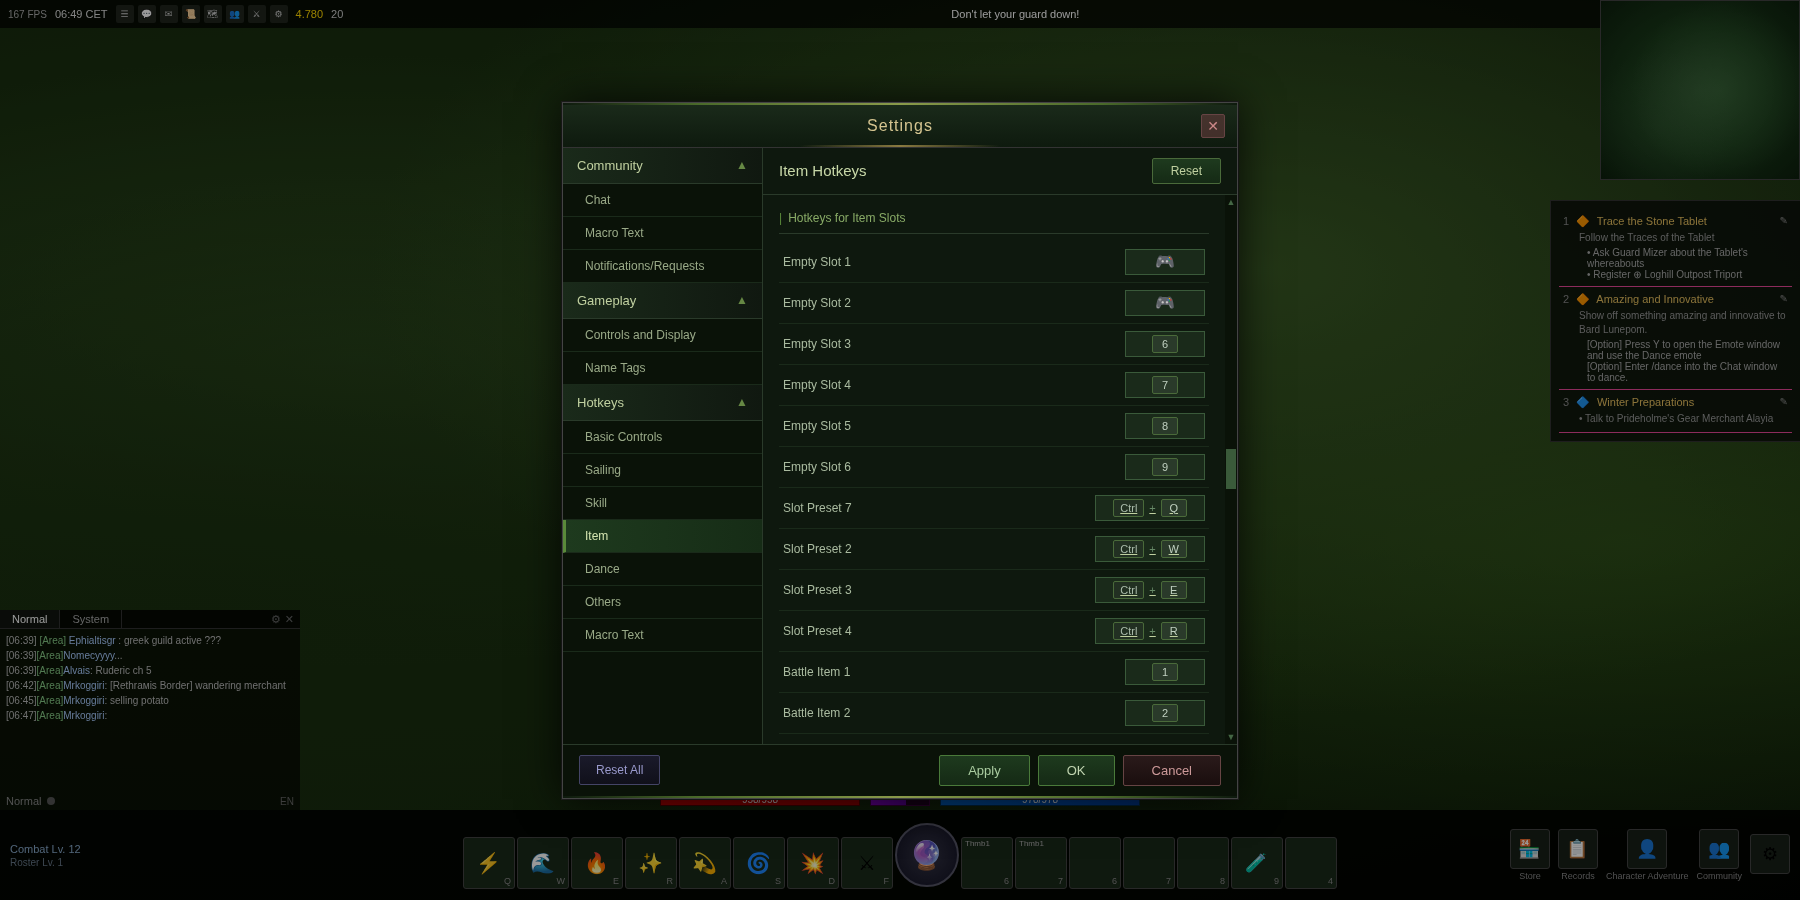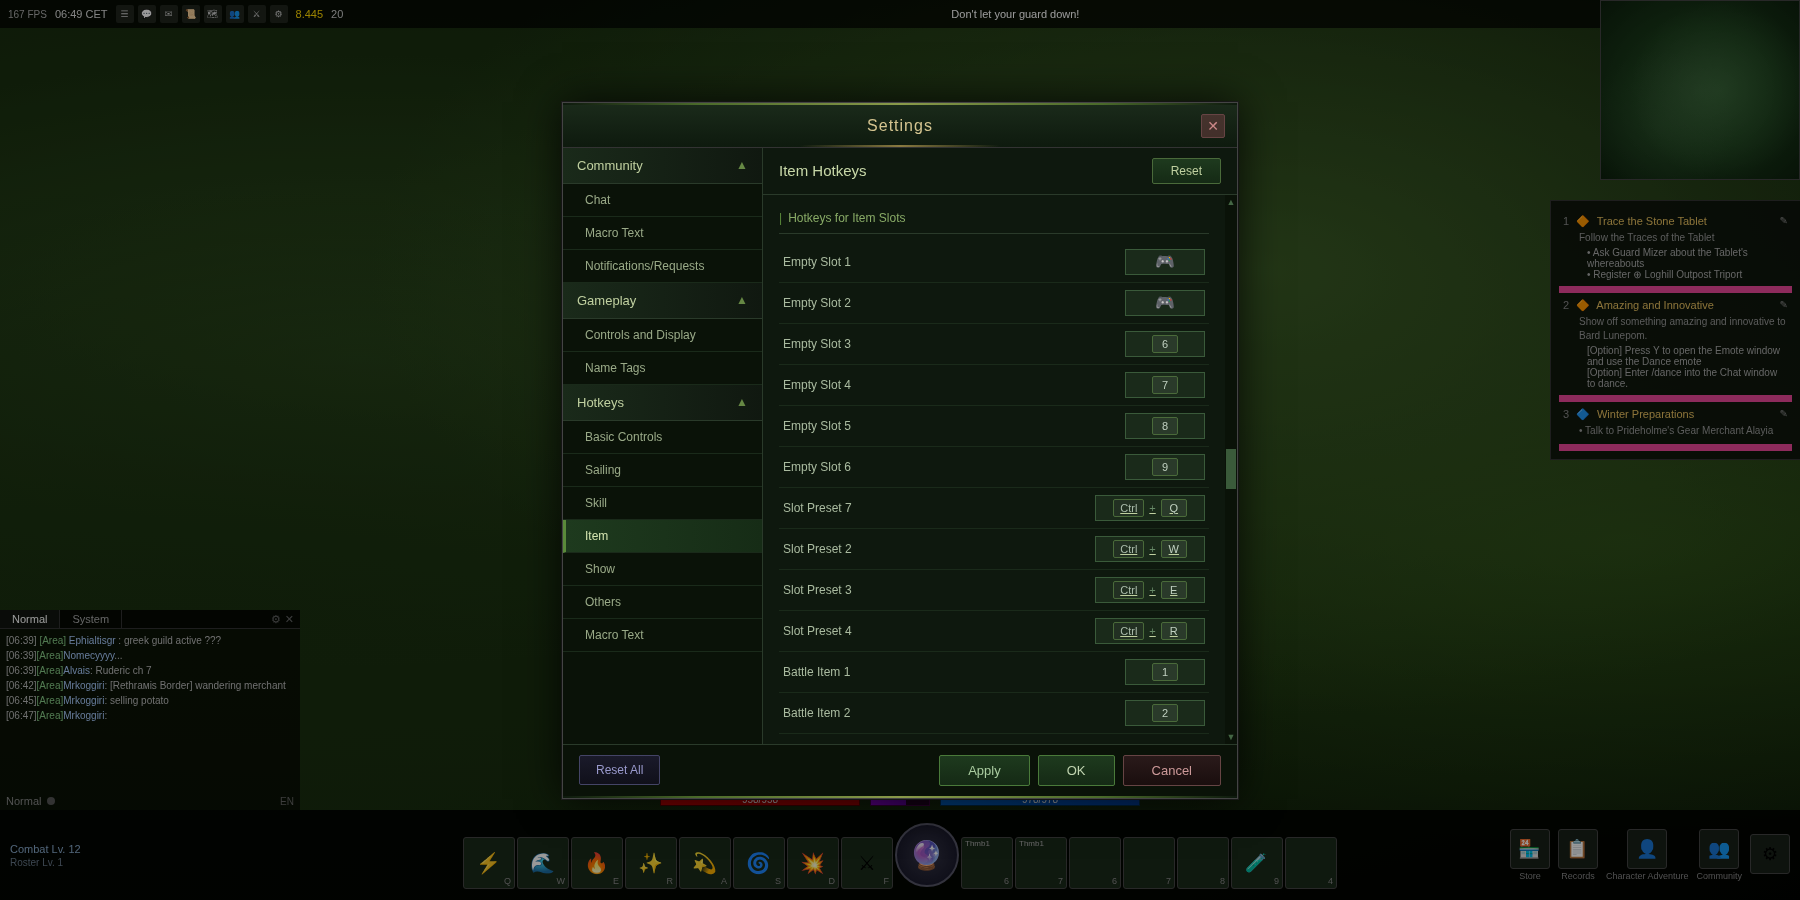--- a/index.html
+++ b/index.html
@@ -92,21 +92,21 @@
       right: 0;
       width: 250px;
       background: rgba(10,15,10,0.85);
       border: 1px solid #333;
       border-right: none;
       z-index: 10;
       padding: 8px;
     }
     .quest-item {
       padding: 6px 4px;
-      border-bottom: 7px solid #ec4899;
+      border-bottom: 1px solid #ec4899;
       font-size: 11px;
     }
     .quest-num { color: #888; margin-right: 4px; }
     .quest-icon { color: #cc8800; margin-right: 4px; }
     .quest-title { color: #e8c060; font-size: 11px; cursor: pointer; }
     .quest-edit-btn { float: right; color: #888; cursor: pointer; font-size: 10px; }
     .quest-desc { color: #999; font-size: 10px; margin-top: 3px; padding-left: 16px; line-height: 1.4; }
     .quest-sub { color: #777; font-size: 10px; padding-left: 16px; margin-top: 2px; }
     .quest-sub-item { color: #aaa; margin-left: 8px; }
 
@@ -575,21 +575,21 @@
   <div class="hud-icons">
     <div class="hud-icon">☰</div>
     <div class="hud-icon">💬</div>
     <div class="hud-icon">✉</div>
     <div class="hud-icon">📜</div>
     <div class="hud-icon">🗺</div>
     <div class="hud-icon">👥</div>
     <div class="hud-icon">⚔</div>
     <div class="hud-icon">⚙</div>
   </div>
-  <span class="hud-gold">8.445</span>
+  <span class="hud-gold">4.780</span>
   <span>20</span>
   <div class="hud-center">Don't let your guard down!</div>
   <div class="hud-right">
     <span class="hud-location">Loghill</span>
     <span class="hud-channel">Ch. 5.</span>
     <div class="hud-icon">▼</div>
   </div>
 </div>
 
 <div class="minimap-area">
@@ -649,21 +649,21 @@
     <div class="chat-msg">
       <span>[06:39]</span>
       <span class="area">[Area]</span>
       <span class="name">Ephialtisgr</span>
       <span>: greek guild active ???</span>
     </div>
     <div class="chat-msg">
       <span>[06:39]</span><span class="area">[Area]</span><span class="name">Nomecyyyy</span><span>...</span>
     </div>
     <div class="chat-msg">
-      <span>[06:39]</span><span class="area">[Area]</span><span class="name">Alvais</span><span>: Ruderic ch 7</span>
+      <span>[06:39]</span><span class="area">[Area]</span><span class="name">Alvais</span><span>: Ruderic ch 5</span>
     </div>
     <div class="chat-msg">
       <span>[06:42]</span><span class="area">[Area]</span><span class="name">Mrkoggiri</span><span>: [Rethrамis Border] wandering merchant</span>
     </div>
     <div class="chat-msg">
       <span>[06:45]</span><span class="area">[Area]</span><span class="name">Mrkoggiri</span><span>: selling potato</span>
     </div>
     <div class="chat-msg">
       <span>[06:47]</span><span class="area">[Area]</span><span class="name">Mrkoggiri</span><span>:</span>
     </div>
@@ -834,21 +834,21 @@
         <div class="sidebar-item">
           <span>Sailing</span>
         </div>
         <div class="sidebar-item">
           <span>Skill</span>
         </div>
         <div class="sidebar-item active">
           <span>Item</span>
         </div>
         <div class="sidebar-item">
-          <span>Show</span>
+          <span>Dance</span>
         </div>
         <div class="sidebar-item">
           <span>Others</span>
         </div>
         <div class="sidebar-item">
           <span>Macro Text</span>
         </div>
       </div>
 
       <div class="settings-content">

